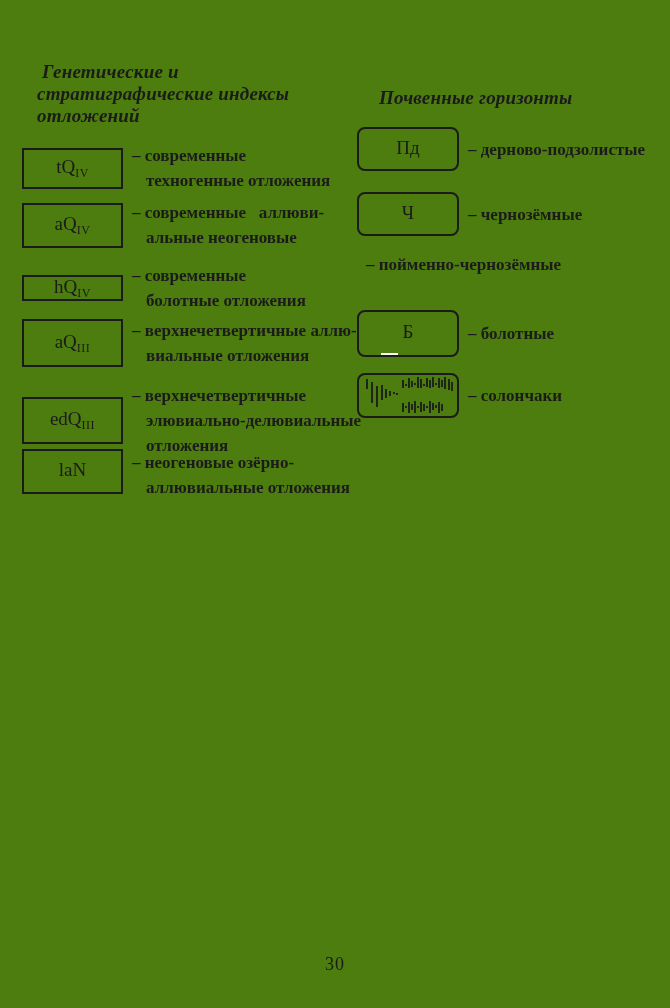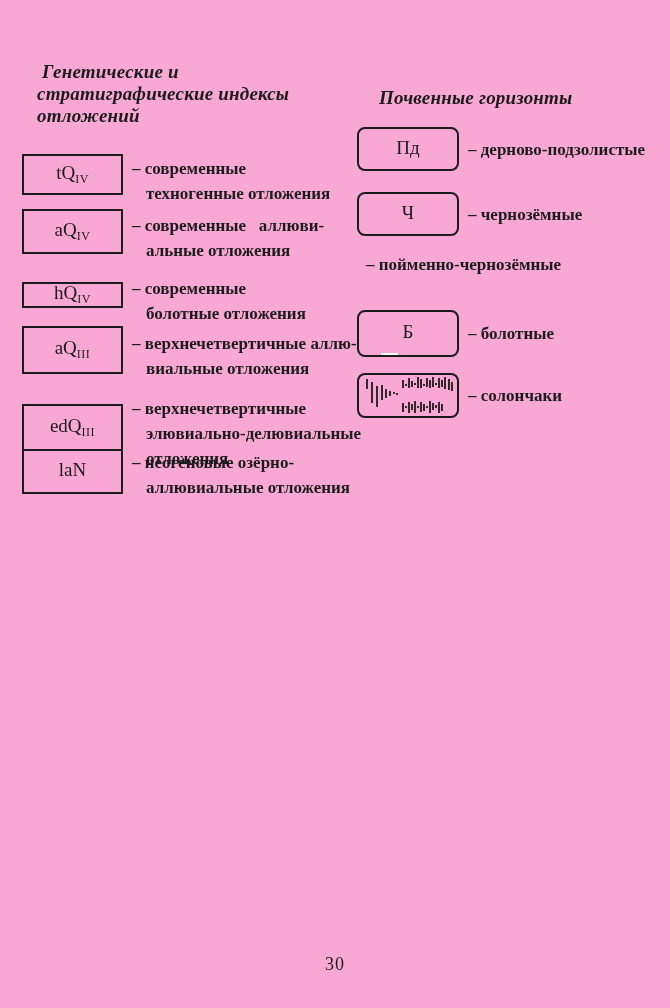--- a/index.html
+++ b/index.html
@@ -1,20 +1,20 @@
 <!DOCTYPE html>
 <html lang="ru"><head>
 <meta charset="utf-8">
 <style>
   html,body{margin:0;padding:0;background:#e8e8e8;}
   .page{
     position:relative;
     width:670px;height:1008px;
     margin:0 auto;
-    background:#f9a8d4;
+    background:#4d7c0f;
     color:#1b1b1b;
     font-family:"Liberation Serif", serif;
     overflow:hidden;
   }
   .col-title{
     position:absolute;
     margin:0;
     font-style:italic;
     font-weight:700;
     font-size:19px;
@@ -45,21 +45,21 @@
 
   .desc{
     font-weight:700;
     font-size:17px;
     line-height:25px;
     white-space:pre-wrap;
     padding-left:14px;
     text-indent:-14px;
     width:285px;
   }
-  .left-row .desc{margin-left:9px;margin-top:13px;}
+  .left-row .desc{margin-left:9px;margin-top:0;}
   .right-row .desc{margin-left:9px;width:200px;}
 
   
   .border-gap{
     position:absolute;
     left:22px;bottom:0;
     width:17px;height:2px;
     background:#fcfcfa;
   }
   .pattern-box{padding:0;align-items:stretch;justify-content:stretch;}
@@ -89,21 +89,21 @@
       </div>
       <div class="desc">– современные
 техногенные отложения</div>
     </div>
 
     <div class="row left-row" style="top:200px">
       <div class="sym-box" style="height:45px">
         <span class="sym"><span>aQ</span><sub>IV</sub></span>
       </div>
       <div class="desc">– современные   аллюви-
-альные отложения</div>
+альные неогеновые</div>
     </div>
 
     <div class="row left-row" style="top:263px">
       <div class="sym-box" style="height:26px">
         <span class="sym"><span>hQ</span><sub>IV</sub></span>
       </div>
       <div class="desc">– современные
 болотные отложения</div>
     </div>
 

